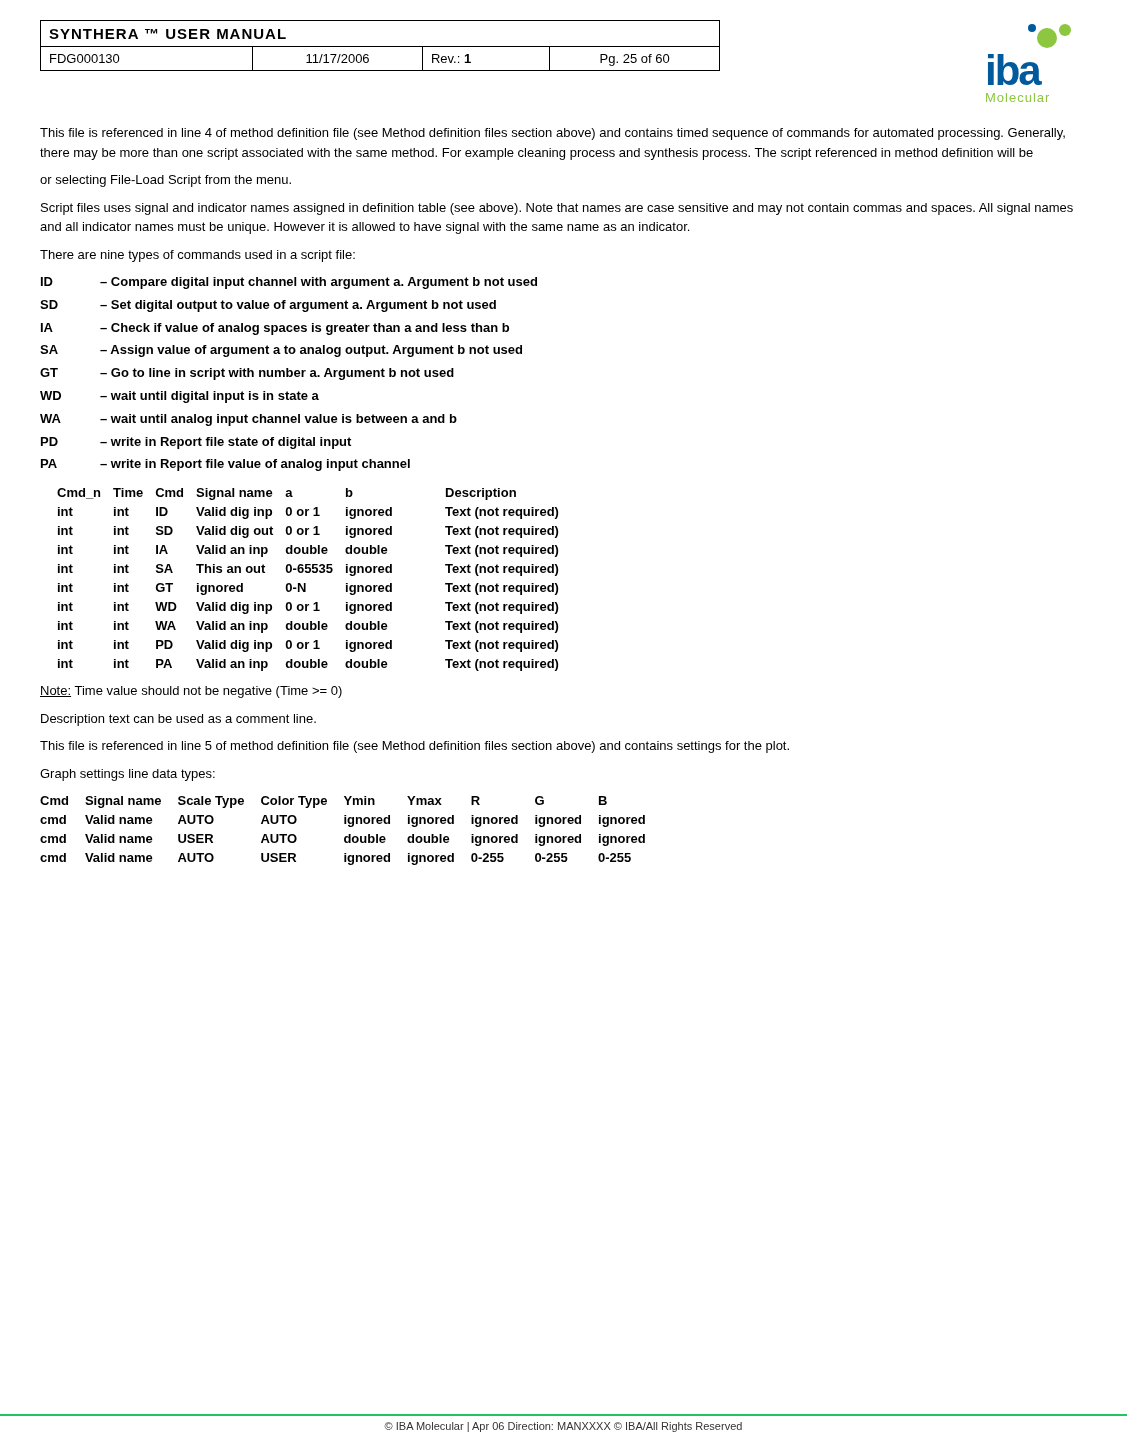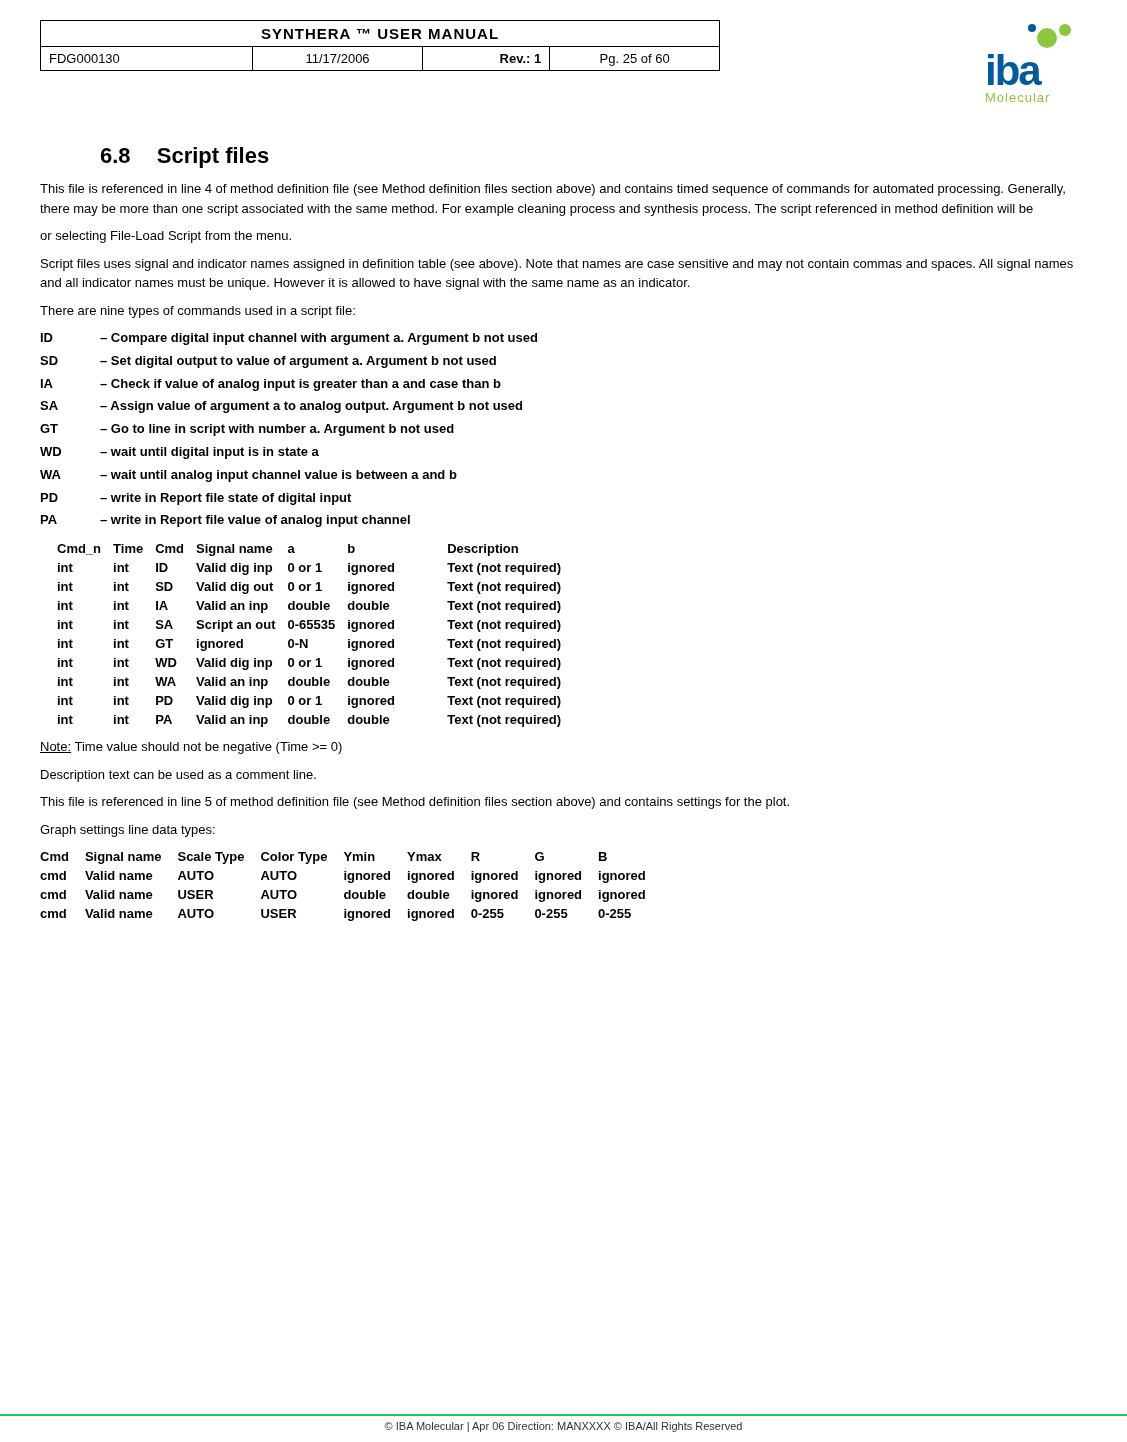--- a/index.html
+++ b/index.html
@@ -29,21 +29,20 @@
     }
     .header-table {
       border-collapse: collapse;
       width: 680px;
     }
     .header-table td, .header-table th {
       border: 1px solid #000;
       padding: 4px 8px;
     }
     .title-cell {
-      text-align: center;
       font-weight: bold;
       font-size: 15px;
       letter-spacing: 1px;
     }
     .header-logo {
       margin-left: 20px;
       width: 160px;
     }
     
     .logo-svg {
@@ -154,21 +153,21 @@
   <div class="header-area">
     <div class="header-left">
       <table class="header-table">
         <tbody>
             <tr>
           <td colspan="4" class="title-cell">SYNTHERA ™ USER MANUAL</td>
         </tr>
         <tr>
           <td style="width:200px;">FDG000130</td>
           <td style="width:160px; text-align:center;">11/17/2006</td>
-          <td style="width:120px; text-align:right;font-weight:bold;">
+          <td style="width:120px; text-align:left;">
             <span>Rev.:</span>
             <strong><span>1</span></strong>
           </td>
           <td style="width:160px; text-align:center;">Pg. 25 of 60</td>
         </tr>
       </tbody>
         </table>
     </div>
 
     <div class="header-logo">
@@ -180,44 +179,40 @@
         <text x="58" y="65" font-family="Arial" font-weight="bold" font-size="42" fill="#005A9C" letter-spacing="-2">iba</text>
 
         <text x="58" y="82" font-family="Arial" font-size="13" fill="#8DC63F" letter-spacing="1">Molecular</text>
 
         <circle cx="105" cy="8" r="4" fill="#005A9C"></circle>
       </svg>
     </div>
   </div>
 
   <div>
-    <div class="section-heading">
-      <span class="section-heading-num">6.8</span>
-      <span>Script files</span>
-    </div>
 
     <p>This file is referenced in line 4 of method definition file (see Method definition files section above) and contains timed sequence of commands for automated processing.  Generally, there may be more than one script associated with the same method.  For example cleaning process and synthesis process.   The script referenced in method definition will be</p>
 
     <p>or selecting File-Load Script from the menu.</p>
 
     <p>Script files uses signal and indicator names assigned in definition table (see above).  Note that names are case sensitive and may not contain commas and spaces.  All signal names and all indicator names must be unique.  However it is allowed to have signal with the same name as an indicator.</p>
     <p>There are nine types of commands used in a script file:</p>
 
     <div class="cmd-list">
       <div class="cmd-row">
         <span class="cmd-code bold">ID</span>
         <span class="cmd-desc">– Compare digital input channel with argument a.  Argument b not used</span>
       </div>
       <div class="cmd-row">
         <span class="cmd-code bold">SD</span>
         <span class="cmd-desc">– Set digital output to value of argument a.  Argument b not used</span>
       </div>
       <div class="cmd-row">
         <span class="cmd-code bold">IA</span>
-        <span class="cmd-desc">– Check if value of analog input is greater than a and case than b</span>
+        <span class="cmd-desc">– Check if value of analog spaces is greater than a and less than b</span>
       </div>
       <div class="cmd-row">
         <span class="cmd-code bold">SA</span>
         <span class="cmd-desc">– Assign value of argument a to analog output.  Argument b not used</span>
       </div>
       <div class="cmd-row">
         <span class="cmd-code bold">GT</span>
         <span class="cmd-desc">– Go to line in script with number a.  Argument b not used</span>
       </div>
       <div class="cmd-row">
@@ -276,21 +271,21 @@
             <td style="font-weight: bold;">IA</td>
             <td style="font-weight: bold;">Valid an inp</td>
             <td style="font-weight: bold;">double</td>
             <td style="font-weight: bold;">double</td>
             <td style="font-weight: bold;">Text (not required)</td>
           </tr>
           <tr>
             <td style="font-weight: bold;">int</td>
             <td style="font-weight: bold;">int</td>
             <td style="font-weight: bold;">SA</td>
-            <td style="font-weight: bold;">Script an out</td>
+            <td style="font-weight: bold;">This an out</td>
             <td style="font-weight: bold;">0-65535</td>
             <td style="font-weight: bold;">ignored</td>
             <td style="font-weight: bold;">Text (not required)</td>
           </tr>
           <tr>
             <td style="font-weight: bold;">int</td>
             <td style="font-weight: bold;">int</td>
             <td style="font-weight: bold;">GT</td>
             <td style="font-weight: bold;">ignored</td>
             <td style="font-weight: bold;">0-N</td>

